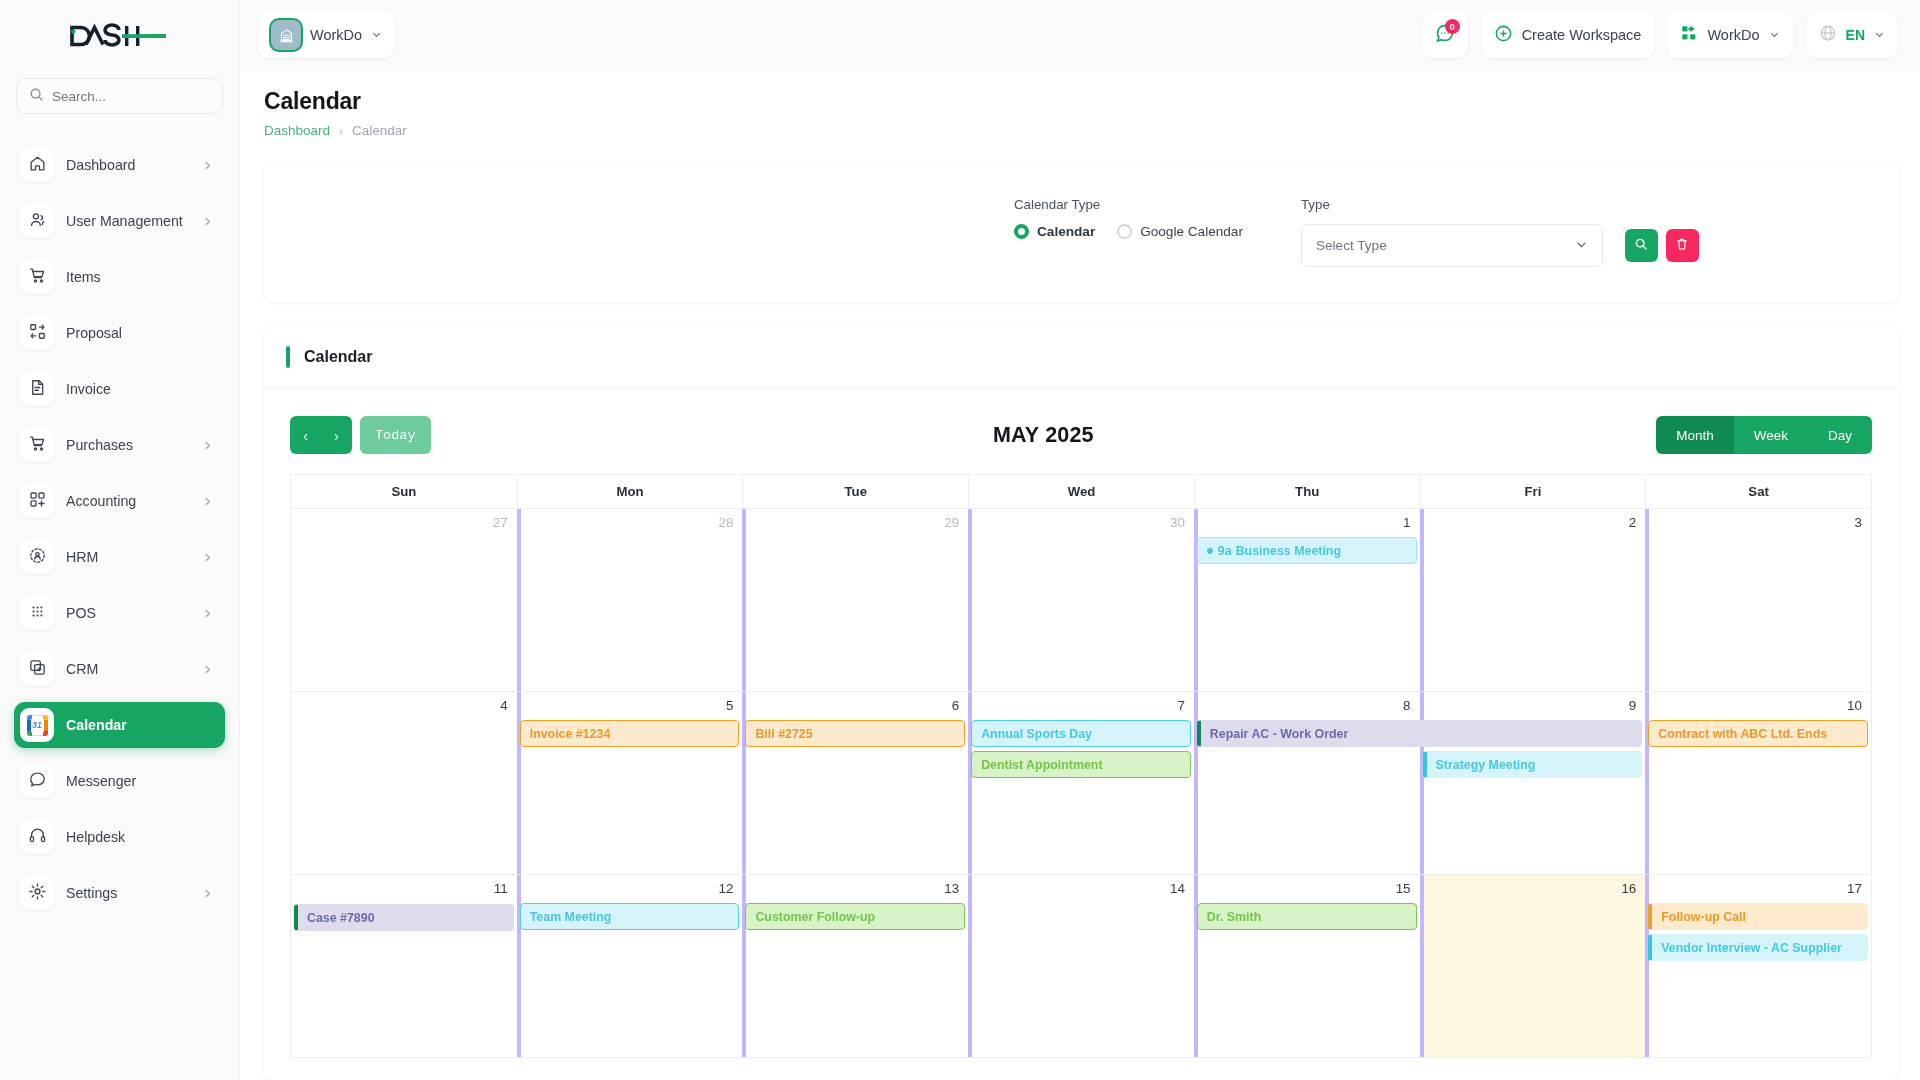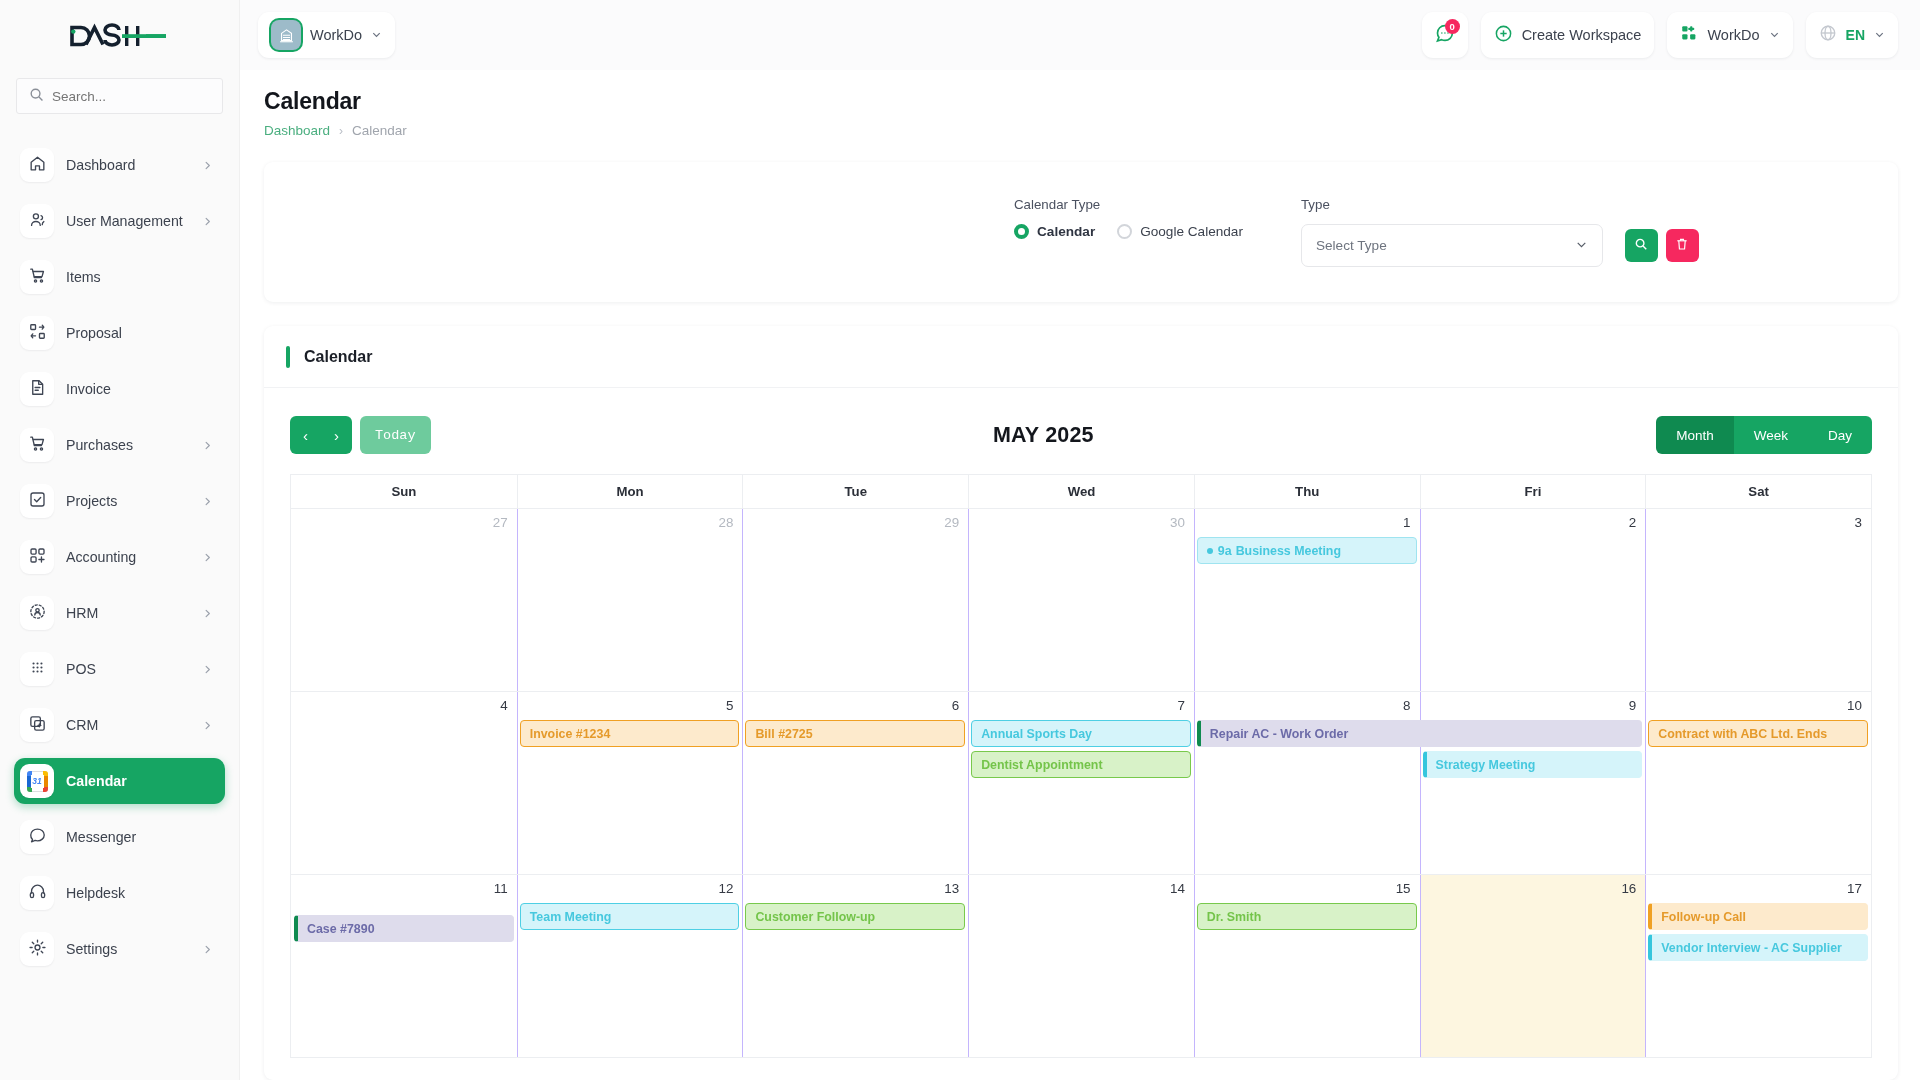--- a/index.html
+++ b/index.html
@@ -19,21 +19,21 @@
     display: flex; flex-direction: column;
     position: relative; z-index: 5;
   }
   .logo-wrap {
     height: 72px; display: flex; align-items: center; justify-content: center;
   }
   .logo { display: block; }
 
   .search-box {
     margin: 6px 16px 0 16px;
-    height: 36px; border: 1px solid #e8e8ea; border-radius: 3px;
+    height: 36px; border: 1px solid #e8e8ea; border-radius: 10px;
     background: #fcfcfd;
     display: flex; align-items: center; gap: 8px; padding: 0 12px;
   }
   .search-box svg { flex: 0 0 auto; }
   .search-box input {
     border: 0; outline: 0; background: transparent;
     font-family: "Liberation Sans", sans-serif;
     font-size: 13.5px; color: #8a8f98; width: 100%;
   }
 
@@ -166,21 +166,21 @@
 
   
   .cal-grid { margin: 0 26px; border: 1px solid #eceef1; border-top: 1px solid #eceef1;
               display: flex; flex-direction: column; }
   .dowrow { display: grid; grid-template-columns: repeat(7, 1fr); }
   .dow { text-align: center; font-size: 13.2px; color: #2b2f38; font-weight: 700;
          padding: 9px 0; border-left: 1px solid #eceef1; }
   .dow:first-child { border-left: 0; }
   .weekrow { display: grid; grid-template-columns: repeat(7, 1fr);
              border-top: 1px solid #eceef1; position: relative; }
-  .daycell { border-left: 1px solid #c4b5fd; min-height: 182px; position: relative; }
+  .daycell { border-left: 4px solid #c4b5fd; min-height: 182px; position: relative; }
   .daycell:first-child { border-left: 0; }
   .daycell.today { background: #fdf6e0; }
   .daynum { text-align: right; font-size: 13.4px; color: #353a44; padding: 6px 9px 0 0; }
   .daynum.other { color: #b4b9c1; }
   .evlayer { position: absolute; left: 0; right: 0; top: 28px; }
 
   .ev {
     height: 27px; border-radius: 4px; display: flex; align-items: center;
     padding: 0 9px; font-size: 12.4px; overflow: hidden; white-space: nowrap;
     position: absolute; cursor: pointer; text-align: right;
@@ -289,34 +289,20 @@
       <div class="nav-item">
         <span class="nav-ico">
           <span><svg width="19" height="19" viewBox="0 0 24 24" fill="none" stroke="currentColor" stroke-width="1.7" stroke-linecap="round" stroke-linejoin="round">
               <path d="M3.5 4h2l2.5 10.5h9"></path>
               <path d="M6.5 7h13l-1.8 6.5H8"></path>
               <circle cx="9.5" cy="19" r="1.4"></circle>
               <circle cx="17" cy="19" r="1.4"></circle>
             </svg></span>
         </span>
         <span class="nav-label">Purchases</span>
-        <span class="nav-chev">
-          <svg width="11" height="11" viewBox="0 0 24 24" fill="none" stroke="currentColor" stroke-width="2.5" stroke-linecap="round" stroke-linejoin="round">
-            <polyline points="9,5 16,12 9,19"></polyline>
-          </svg>
-        </span>
-      </div>
-      <div class="nav-item">
-        <span class="nav-ico">
-          <span><svg width="19" height="19" viewBox="0 0 24 24" fill="none" stroke="currentColor" stroke-width="1.7" stroke-linecap="round" stroke-linejoin="round">
-              <rect x="3.8" y="3.8" width="16.4" height="16.4" rx="2.6"></rect>
-              <polyline points="8.2,12 11,14.8 16,9.5"></polyline>
-            </svg></span>
-        </span>
-        <span class="nav-label">Projects</span>
         <span class="nav-chev">
           <svg width="11" height="11" viewBox="0 0 24 24" fill="none" stroke="currentColor" stroke-width="2.5" stroke-linecap="round" stroke-linejoin="round">
             <polyline points="9,5 16,12 9,19"></polyline>
           </svg>
         </span>
       </div>
       <div class="nav-item">
         <span class="nav-ico">
           <span><svg width="19" height="19" viewBox="0 0 24 24" fill="none" stroke="currentColor" stroke-width="1.7" stroke-linecap="round" stroke-linejoin="round">
               <rect x="3.8" y="3.8" width="6.4" height="6.4" rx="1.4"></rect>
@@ -698,21 +684,21 @@
             <div class="daycell">
               <div class="daynum">15</div>
             </div>
             <div class="daycell today">
               <div class="daynum">16</div>
             </div>
             <div class="daycell">
               <div class="daynum">17</div>
             </div>
             <div class="evlayer">
-              <div class="ev ev-purpleL" style="left: calc(0% + 3px); width: calc(14.2857% - 6px); top: 12px;">
+              <div class="ev ev-purpleL" style="left: calc(0% + 3px); width: calc(14.2857% - 6px); top: 1px;">
                 <span class="ev-title">Case #7890</span>
               </div>
               <div class="ev ev-cyan" style="left: calc(14.2857% + 3px); width: calc(14.2857% - 6px); top: 0px;">
                 <span class="ev-title">Team Meeting</span>
               </div>
               <div class="ev ev-green" style="left: calc(28.5714% + 3px); width: calc(14.2857% - 6px); top: 0px;">
                 <span class="ev-title">Customer Follow-up</span>
               </div>
               <div class="ev ev-green" style="left: calc(57.1429% + 3px); width: calc(14.2857% - 6px); top: 0px;">
                 <span class="ev-title">Dr. Smith</span>

